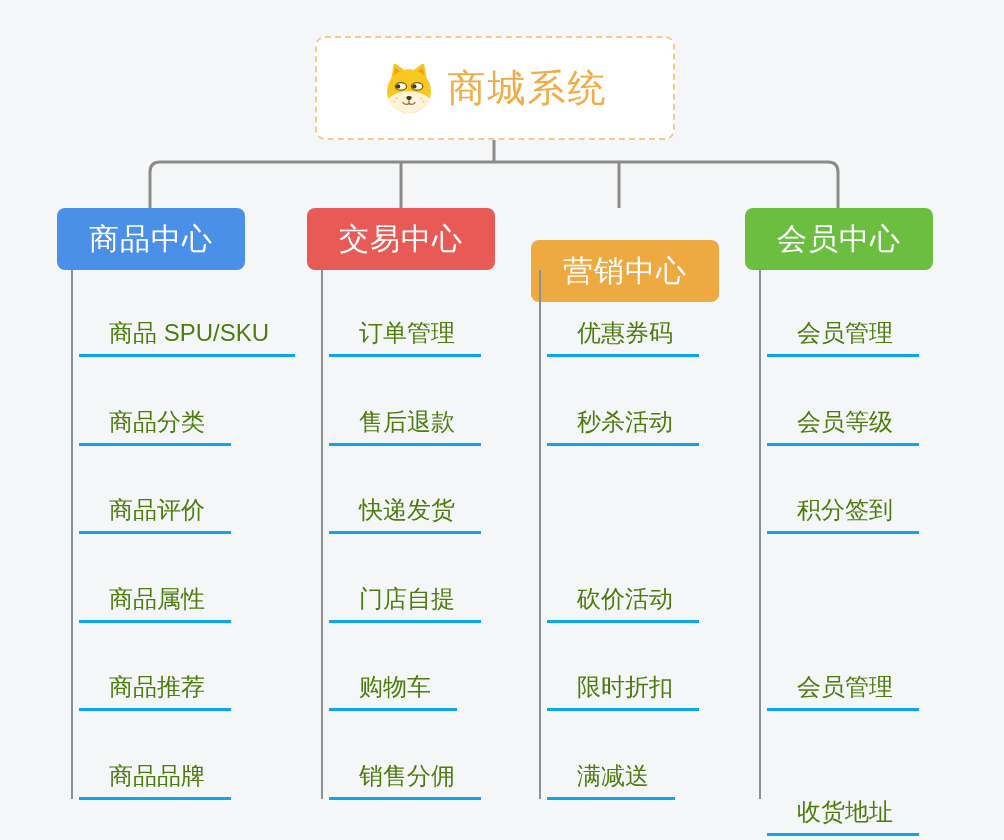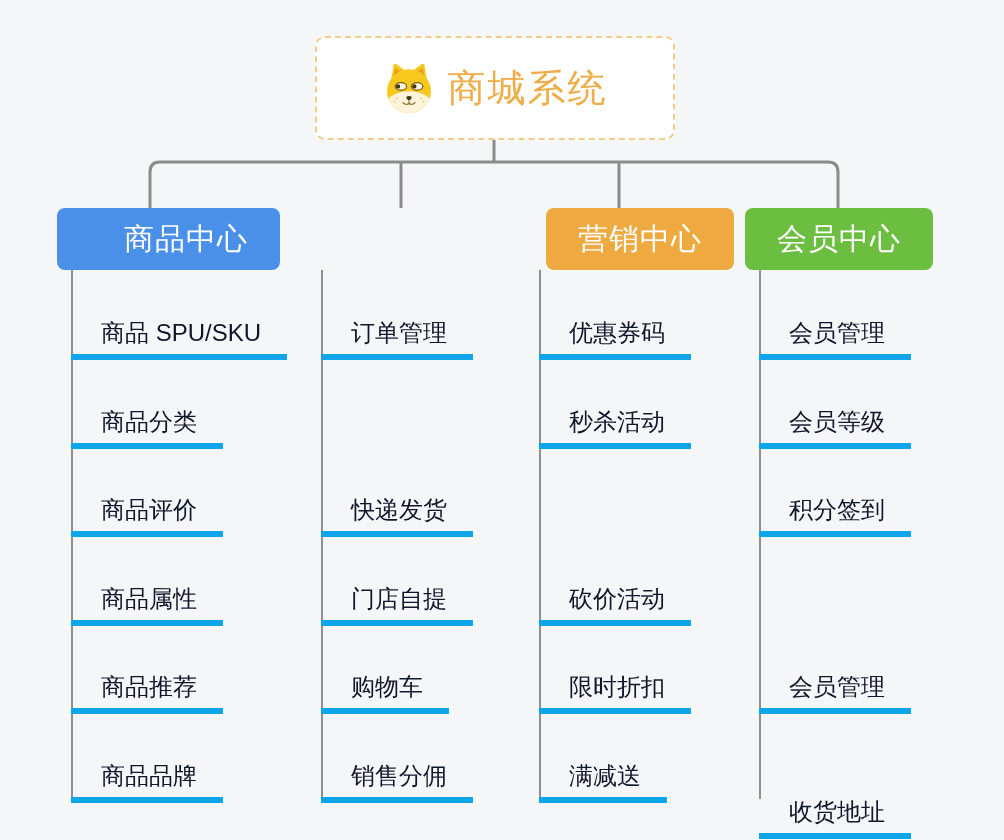--- a/index.html
+++ b/index.html
@@ -45,24 +45,25 @@
   }
   .spine{
     position:absolute;top:270px;height:529px;width:2px;
     background:#8f8f8f;
   }
   .leaf{
     position:absolute;
     white-space:nowrap;
     font-size:24px;
     line-height:30px;
-    color:#0f172a;
+    color:#4d7c0f;
     padding:0 26px 6px 30px;
-    border-bottom:6px solid #0ea5e9;
+    border-bottom:3px solid #0ea5e9;
     cursor:pointer;
+    margin-left:8px;
   }
 </style>
 </head>
 <body>
 
 <div class="canvas">
 
   <svg class="edges" viewBox="0 0 1004 840">
     <path d="M494 140 L494 162"></path>
     <path d="M150 208 L150 172 Q150 162 160 162 L828 162 Q838 162 838 172 L838 208"></path>
@@ -93,37 +94,39 @@
         <path d="M24.5 50 Q28 53.5 32 51.3 Q36 53.5 39.5 50" stroke="#8a6d2a" stroke-width="1.6" fill="none" stroke-linecap="round"></path>
         <circle cx="17" cy="45" r="0.9" fill="#d9b86a"></circle>
         <circle cx="14" cy="49" r="0.9" fill="#d9b86a"></circle>
         <circle cx="47" cy="45" r="0.9" fill="#d9b86a"></circle>
         <circle cx="50" cy="49" r="0.9" fill="#d9b86a"></circle>
       </svg>
     </span>
     <span class="root-title">商城系统</span>
   </div>
 
-  <div class="branch-box" style="left: 57px; background-color: rgb(74, 144, 232); padding-left: 35px;">商品中心</div>
-  <div class="branch-box" style="left: 546px; background-color: rgb(238, 170, 64);">营销中心</div>
+  <div class="branch-box" style="left: 57px; background-color: rgb(74, 144, 232);">商品中心</div>
+  <div class="branch-box" style="left: 307px; background-color: rgb(231, 90, 85);">交易中心</div>
+  <div class="branch-box" style="left: 531px; background-color: rgb(238, 170, 64); margin-top: 32px;">营销中心</div>
   <div class="branch-box" style="left: 745px; background-color: rgb(108, 190, 64);">会员中心</div>
 
   <div class="spine" style="left:71px"></div>
   <div class="spine" style="left:321px"></div>
   <div class="spine" style="left:539px"></div>
   <div class="spine" style="left:759px"></div>
 
   <div class="leaf" style="left:71px;top:318px">商品 SPU/SKU</div>
   <div class="leaf" style="left:71px;top:407px">商品分类</div>
   <div class="leaf" style="left:71px;top:495px">商品评价</div>
   <div class="leaf" style="left:71px;top:584px">商品属性</div>
   <div class="leaf" style="left:71px;top:672px">商品推荐</div>
   <div class="leaf" style="left:71px;top:761px">商品品牌</div>
 
   <div class="leaf" style="left:321px;top:318px">订单管理</div>
+  <div class="leaf" style="left:321px;top:407px">售后退款</div>
   <div class="leaf" style="left:321px;top:495px">快递发货</div>
   <div class="leaf" style="left:321px;top:584px">门店自提</div>
   <div class="leaf" style="left:321px;top:672px">购物车</div>
   <div class="leaf" style="left:321px;top:761px">销售分佣</div>
 
   <div class="leaf" style="left:539px;top:318px">优惠券码</div>
   <div class="leaf" style="left:539px;top:407px">秒杀活动</div>
   <div class="leaf" style="left:539px;top:584px">砍价活动</div>
   <div class="leaf" style="left:539px;top:672px">限时折扣</div>
   <div class="leaf" style="left:539px;top:761px">满减送</div>

